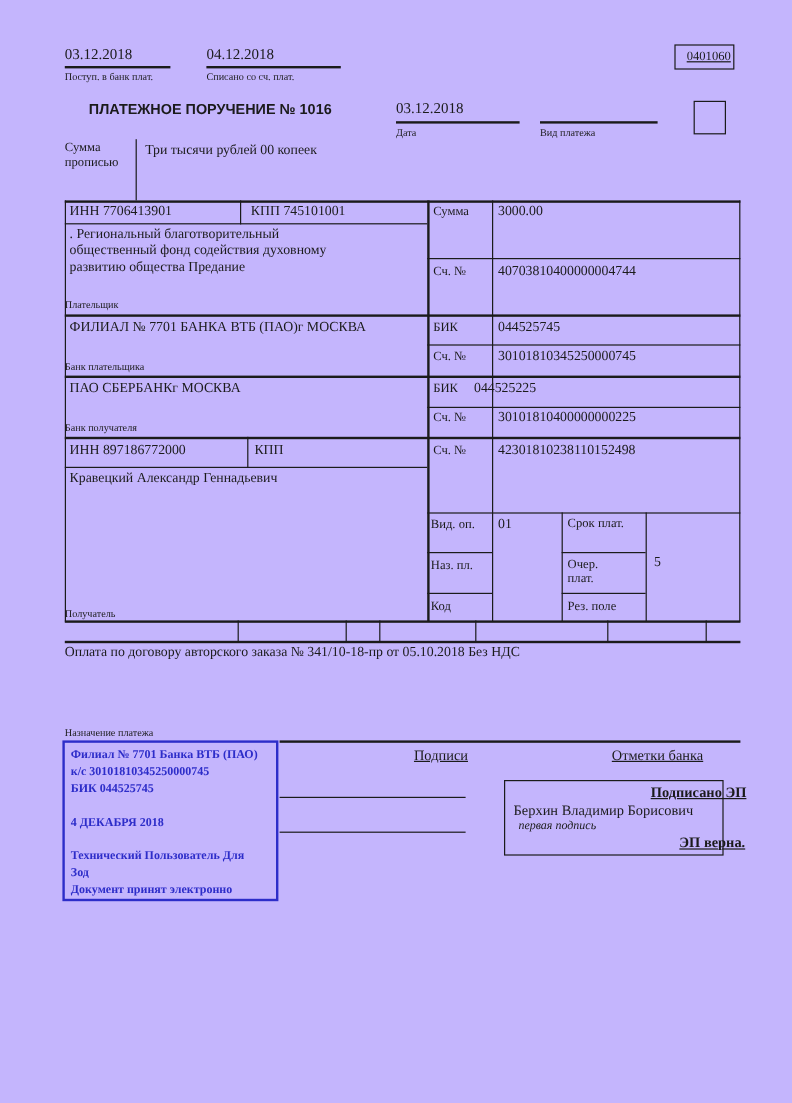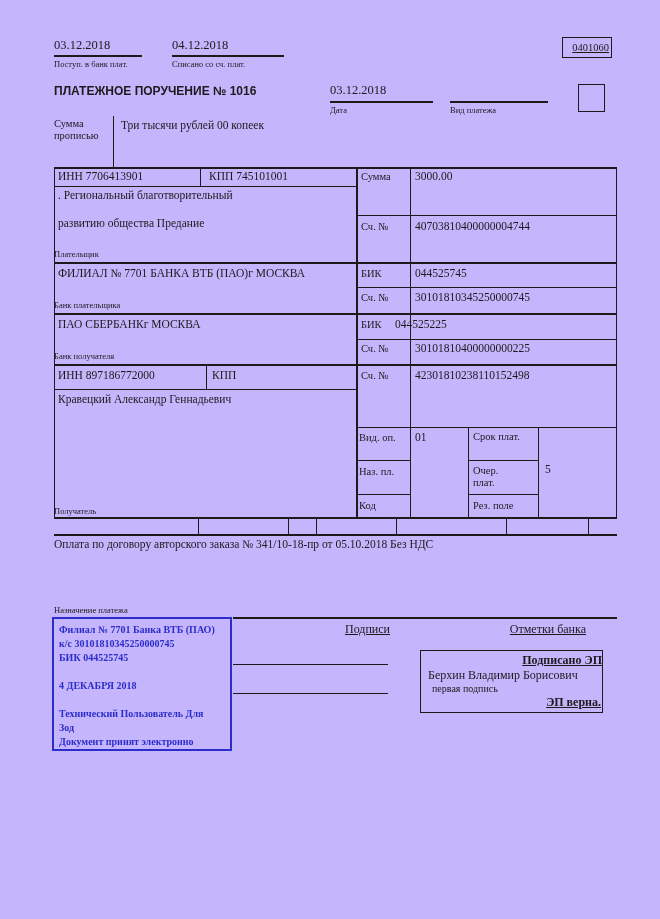--- a/index.html
+++ b/index.html
@@ -1,22 +1,22 @@
 <!DOCTYPE html>
 <html style="--ink: #1b1b1b; --blue: #2d2dc9;"><head>
 <meta charset="utf-8">
 <style>
   html,body{margin:0;padding:0;background:#fff;}
   .page{position:relative;width:660px;height:919px;background:#c4b5fd;
         font-family:"Liberation Serif",serif;color:var(--ink,#1b1b1b);overflow:hidden;}
   .t{position:absolute;white-space:nowrap;font-size:11.5px;line-height:13px;}
   .sm{font-size:8.5px;line-height:10px;}
   .lbl{font-size:10.5px;line-height:12px;}
-  .b{font-weight:bold;}
-  .i{}
+  .b{font-weight:bold;margin-left:20px;}
+  .i{font-style:italic;}
   .sans{font-family:"Liberation Sans",sans-serif;}
   .wrap{white-space:normal;}
   .ctr{text-align:right;text-decoration:underline;}
   .hl,.vl{position:absolute;background:var(--ink,#1b1b1b);}
   .box{position:absolute;border:1.5px solid var(--ink,#1b1b1b);box-sizing:border-box;}
   .bluebox{position:absolute;left:52px;top:617px;width:180px;height:134px;
            border:2px solid var(--blue,#2d2dc9);box-sizing:border-box;padding:4px 0 0 5px;}
   .bl{height:14px;line-height:14px;font-size:10px;font-weight:600;
       color:var(--blue,#2d2dc9);white-space:nowrap;}
   .stampbox{position:absolute;left:420px;top:650px;width:183px;height:63px;
@@ -84,20 +84,21 @@
   <i class="vl" style="left:396px;top:517px;width:1px;height:18px"></i>
   <i class="vl" style="left:506px;top:517px;width:1px;height:18px"></i>
   <i class="vl" style="left:588px;top:517px;width:1px;height:18px"></i>
 
   <div class="t" style="left:58px;top:170px">ИНН 7706413901</div>
   <div class="t" style="left:209px;top:170px">КПП 745101001</div>
   <div class="t lbl" style="left:361px;top:171px">Сумма</div>
   <div class="t" style="left:415px;top:170px">3000.00</div>
 
   <div class="t" style="left:58px;top:189px">. Региональный благотворительный</div>
+  <div class="t" style="left:58px;top:203px">общественный фонд содействия духовному</div>
   <div class="t" style="left:58px;top:217px">развитию общества Предание</div>
   <div class="t sm" style="left:54px;top:249px">Плательщик</div>
   <div class="t lbl" style="left:361px;top:221px">Сч. №</div>
   <div class="t" style="left:415px;top:220px">40703810400000004744</div>
 
   <div class="t" style="left:58px;top:267px">ФИЛИАЛ № 7701 БАНКА ВТБ (ПАО)г МОСКВА</div>
   <div class="t sm" style="left:54px;top:300px">Банк плательщика</div>
   <div class="t lbl" style="left:361px;top:268px">БИК</div>
   <div class="t" style="left:415px;top:267px">044525745</div>
   <div class="t lbl" style="left:361px;top:292px">Сч. №</div>

